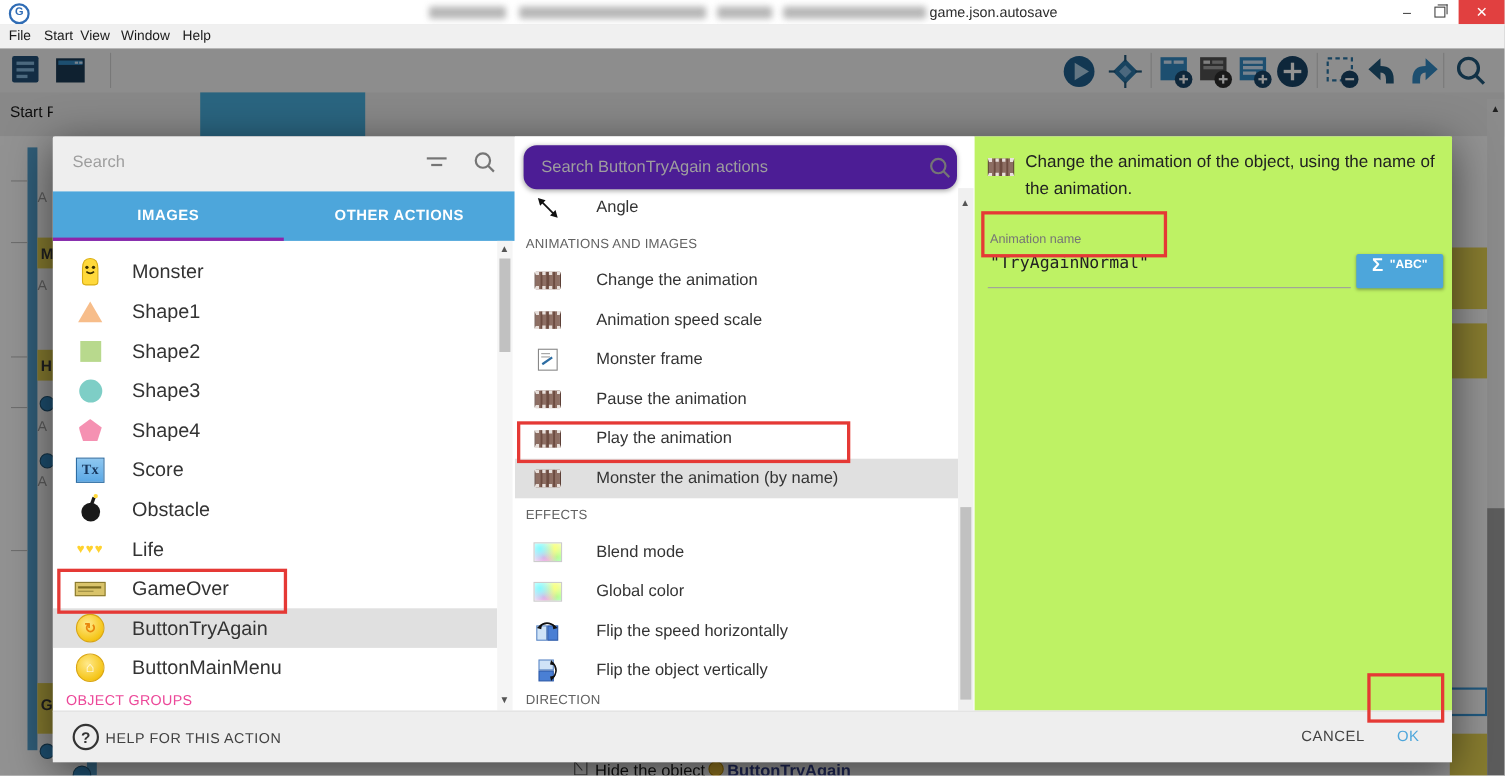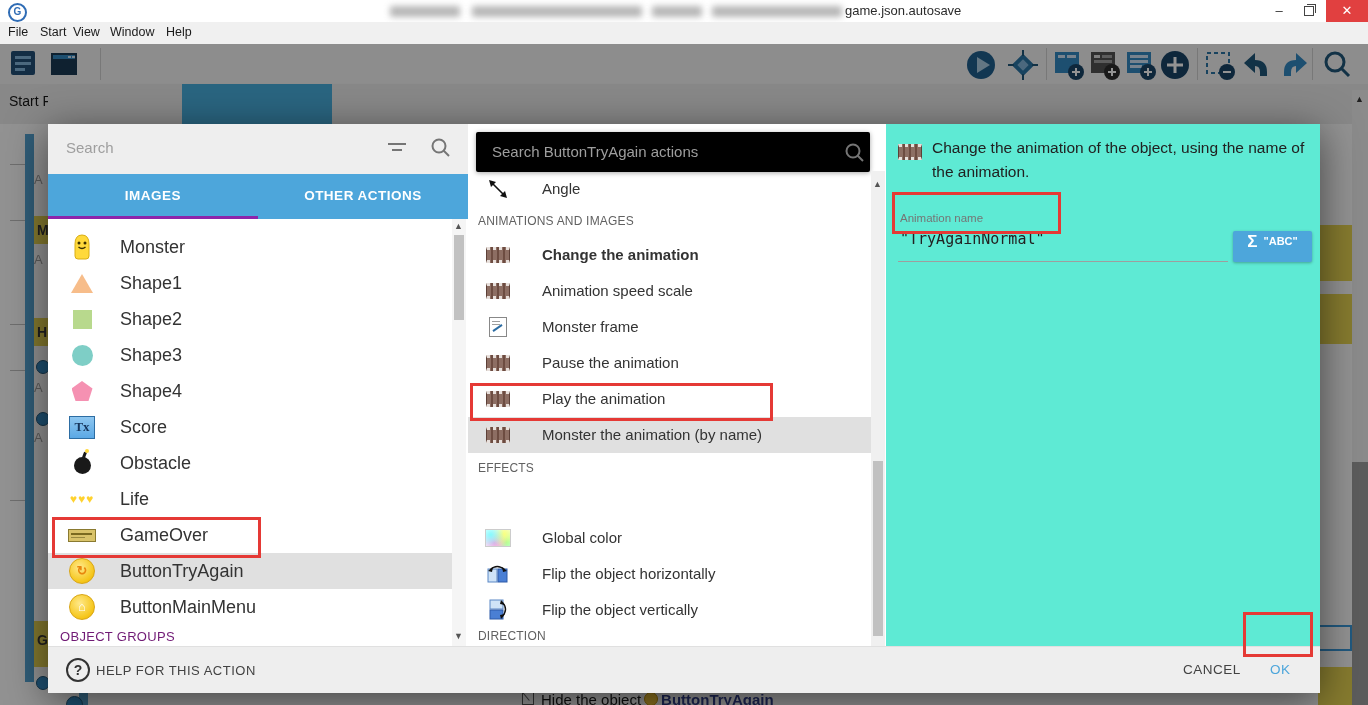--- a/index.html
+++ b/index.html
@@ -52,21 +52,21 @@
   #lp-search{position:absolute;left:0;top:0;width:420px;height:50px;background:#eeeeee;}
   #lp-search-ph{position:absolute;left:18px;top:15px;font-size:15px;color:#9e9e9e;}
   #lp-tabs{position:absolute;left:0;top:50px;width:420px;height:45px;background:#4da6db;color:#fff;
     font-size:13.5px;font-weight:bold;letter-spacing:.5px;}
   .lp-tab{position:absolute;top:14px;width:210px;text-align:center;}
   #lp-tab-underline{position:absolute;left:0;bottom:0;width:210px;height:3px;background:#8e24aa;}
   .orow{position:absolute;left:0;width:404px;height:36px;}
   .orow.sel{background:#e0e0e0;}
   .oic{position:absolute;left:20px;top:5px;width:28px;height:26px;display:flex;align-items:center;justify-content:center;}
   .olab{position:absolute;left:72px;top:8px;font-size:18px;color:#333;}
-  .ghead{position:absolute;left:12px;font-size:13px;color:#701a75;letter-spacing:.3px;}
+  .ghead{position:absolute;left:12px;font-size:13px;color:#ec4899;letter-spacing:.3px;}
   .vsb{position:absolute;width:14px;background:#f5f5f5;}
   .vsb-thumb{position:absolute;left:2px;width:10px;background:#c1c1c1;}
   .vsb-arr{position:absolute;left:2px;font-size:9px;color:#555;}
   
   .i-tri{width:0;height:0;border-left:11px solid transparent;border-right:11px solid transparent;border-bottom:19px solid #f7bd8a;}
   .i-sq{width:19px;height:19px;background:#b8d98d;}
   .i-ci{width:21px;height:21px;border-radius:50%;background:#7ecec6;}
   .i-pe{width:21px;height:20px;background:#f591b2;clip-path:polygon(50% 0,100% 38%,81% 100%,19% 100%,0 38%);}
   .i-tx{width:24px;height:21px;background:linear-gradient(#8ec7f0,#5ba8e5);border:1px solid #2d6da3;color:#16355c;
     font-weight:bold;font-size:13px;text-align:center;line-height:20px;font-family:"Liberation Serif",serif;}
@@ -77,40 +77,40 @@
   .i-banner{position:relative;width:26px;height:11px;background:#d9c36a;border:1px solid #8a7a30;}
   .i-banner:before{content:"";position:absolute;left:2px;top:3px;width:21px;height:2px;background:#7a6a20;}
   .i-banner:after{content:"";position:absolute;left:2px;top:7px;width:14px;height:1px;background:#9a8a40;}
   .i-ybtn{width:24px;height:24px;border-radius:50%;background:radial-gradient(circle at 40% 35%,#ffe98a,#f5c518 70%,#e0a800);
     border:1px solid #d9a514;color:#fff;font-size:13px;font-weight:bold;text-align:center;line-height:23px;}
   .i-ybtn.refresh{color:#e8860c;}
   
   .i-monster{width:20px;height:26px;}
   
   #mp{position:absolute;left:420px;top:0;width:418px;height:522px;background:#fff;overflow:hidden;}
-  #mp-search{position:absolute;left:8px;top:8px;width:394px;height:40px;background:#000000;border-radius:2px;
+  #mp-search{position:absolute;left:8px;top:8px;width:394px;height:40px;background:#4c1d95;border-radius:12px;
     box-shadow:0 1px 5px rgba(0,0,0,0.35);}
   #mp-search-ph{position:absolute;left:16px;top:11px;font-size:15px;color:#9e9e9e;}
   .arow{position:absolute;left:0;width:403px;height:36px;}
   .arow.sel{background:#e0e0e0;}
   .aic{position:absolute;left:17px;top:7px;width:26px;height:22px;display:flex;align-items:center;justify-content:center;}
   .alab{position:absolute;left:74px;top:9px;font-size:15px;color:#333;}
   .msec{position:absolute;left:10px;font-size:12px;color:#616161;letter-spacing:.2px;}
   .i-film{width:24px;height:16px;background:repeating-linear-gradient(90deg,#8d6e63 0 4px,#6d4c41 4px 6px);
     border-top:3px dotted #e8e0dc;border-bottom:3px dotted #e8e0dc;box-sizing:border-box;border-left:1px solid #5d4037;border-right:1px solid #5d4037;}
   .i-rainbow{width:24px;height:16px;border:1px solid #ccc;
     background:radial-gradient(circle at 20% 30%,rgba(120,255,255,.9),transparent 60%),
     radial-gradient(circle at 75% 25%,rgba(255,255,120,.9),transparent 60%),
     radial-gradient(circle at 35% 80%,rgba(255,140,220,.9),transparent 65%),
     radial-gradient(circle at 85% 75%,rgba(140,255,140,.9),transparent 60%),#fff;}
   .i-frame{position:relative;width:16px;height:18px;background:#fff;border:1px solid #888;}
   .i-frame:before{content:"";position:absolute;left:2px;top:9px;width:11px;height:2px;background:#2d6da3;transform:rotate(-35deg);}
   .i-frame:after{content:"";position:absolute;left:2px;top:3px;width:8px;height:1px;background:#9e9e9e;box-shadow:0 3px 0 #9e9e9e;}
   
-  #rp{position:absolute;left:838px;top:0;width:434px;height:522px;background:#5eead4;}
+  #rp{position:absolute;left:838px;top:0;width:434px;height:522px;background:#bef264;}
   #rp-desc{position:absolute;left:46px;top:12px;width:388px;font-size:15.5px;color:#212121;line-height:24px;}
   #rp-film{position:absolute;left:12px;top:20px;}
   #rp-label{position:absolute;left:14px;top:88px;font-size:11.5px;color:#757575;}
   #rp-value{position:absolute;left:14px;top:106px;font-size:15px;color:#222;font-family:"DejaVu Sans Mono",monospace;}
   #rp-underline{position:absolute;left:12px;top:137px;width:330px;height:1px;background:#9e9e9e;}
   #rp-expr{position:absolute;left:347px;top:107px;width:79px;height:31px;background:#4da6db;border-radius:2px;
     box-shadow:0 1px 3px rgba(0,0,0,.3);color:#fff;text-align:center;}
   #rp-sigma{font-size:17px;font-weight:bold;vertical-align:-2px;}
   #rp-abc{font-size:11px;font-weight:bold;margin-left:6px;}
   
@@ -415,21 +415,21 @@
         <span class="aic">
             <svg width="22" height="22">
               <line x1="4" y1="4" x2="18" y2="18" stroke="#111" stroke-width="1.6"></line>
               <polygon points="2,2 9,4 4,9" fill="#111"></polygon>
               <polygon points="20,20 13,18 18,13" fill="#111"></polygon>
             </svg>
           </span>
         <span class="alab">Angle</span>
       </div>
       <div class="msec" style="top:90px;">ANIMATIONS AND IMAGES</div>
-      <div class="arow" style="top:113px;font-weight:bold;">
+      <div class="arow" style="top:113px;">
         <span class="aic">
             <span class="i-film"></span>
           </span>
         <span class="alab">Change the animation</span>
       </div>
       <div class="arow" style="top:149px;">
         <span class="aic">
             <span class="i-film"></span>
           </span>
         <span class="alab">Animation speed scale</span>
@@ -452,37 +452,43 @@
           </span>
         <span class="alab">Play the animation</span>
       </div>
       <div class="arow sel" style="top:293px;">
         <span class="aic">
             <span class="i-film"></span>
           </span>
         <span class="alab">Monster the animation (by name)</span>
       </div>
       <div class="msec" style="top:337px;">EFFECTS</div>
+      <div class="arow" style="top:360px;">
+        <span class="aic">
+            <span class="i-rainbow"></span>
+          </span>
+        <span class="alab">Blend mode</span>
+      </div>
       <div class="arow" style="top:396px;">
         <span class="aic">
             <span class="i-rainbow"></span>
           </span>
         <span class="alab">Global color</span>
       </div>
       <div class="arow" style="top:432px;">
         <span class="aic">
             <svg width="24" height="20">
               <rect x="2" y="5" width="9" height="13" fill="#cfe3f7" stroke="#5b87c5"></rect>
               <rect x="12" y="5" width="9" height="13" fill="#4a7fd4" stroke="#2d5aa8"></rect>
               <path d="M4 6 Q11 -1 19 6" fill="none" stroke="#111" stroke-width="1.4"></path>
               <polygon points="2,7 7,3 6,8" fill="#111"></polygon>
               <polygon points="21,7 16,3 17,8" fill="#111"></polygon>
             </svg>
           </span>
-        <span class="alab">Flip the object horizontally</span>
+        <span class="alab">Flip the speed horizontally</span>
       </div>
       <div class="arow" style="top:468px;">
         <span class="aic">
             <svg width="24" height="20" style="transform:rotate(90deg);">
               <rect x="2" y="5" width="9" height="13" fill="#cfe3f7" stroke="#5b87c5"></rect>
               <rect x="12" y="5" width="9" height="13" fill="#4a7fd4" stroke="#2d5aa8"></rect>
               <path d="M4 6 Q11 -1 19 6" fill="none" stroke="#111" stroke-width="1.4"></path>
               <polygon points="2,7 7,3 6,8" fill="#111"></polygon>
               <polygon points="21,7 16,3 17,8" fill="#111"></polygon>
             </svg>

